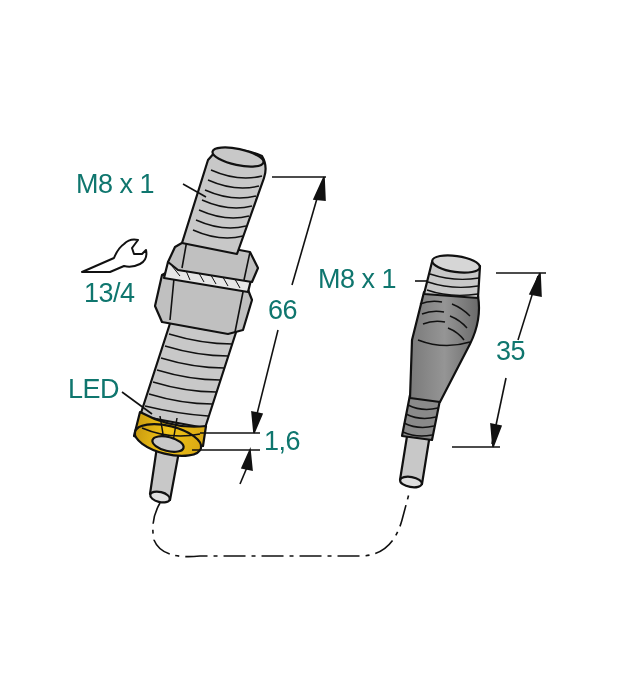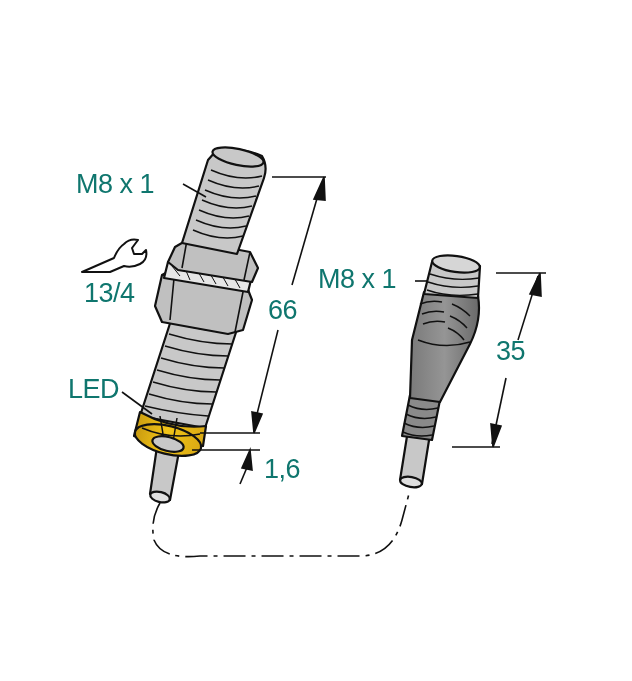--- a/index.html
+++ b/index.html
@@ -136,15 +136,15 @@
     <path d="M493,447 L491,424 L501,426 Z"></path>
   </g>
 
   <path d="M160,503 Q150,520 154,540 Q162,560 200,556 L360,556 Q392,556 402,520 L410,490" stroke="#111" stroke-width="1.6" fill="none" stroke-dasharray="22,6,4,6"></path>
 </svg>
 
 <span class="lbl" style="left:76px; top:171px;">M8 x 1</span>
 <span class="lbl" style="left:84px; top:280px;text-align:center;">13/4</span>
 <span class="lbl" style="left:60px; top:376px;margin-left:8px;">LED</span>
 <span class="lbl" style="left:268px; top:297px;">66</span>
-<span class="lbl" style="left:264px; top:428px;margin-top:28px;">1,6</span>
+<span class="lbl" style="left:264px; top:428px;">1,6</span>
 <span class="lbl" style="left:318px; top:266px;">M8 x 1</span>
 <span class="lbl" style="left:496px; top:338px;">35</span>
 
 </body></html>

